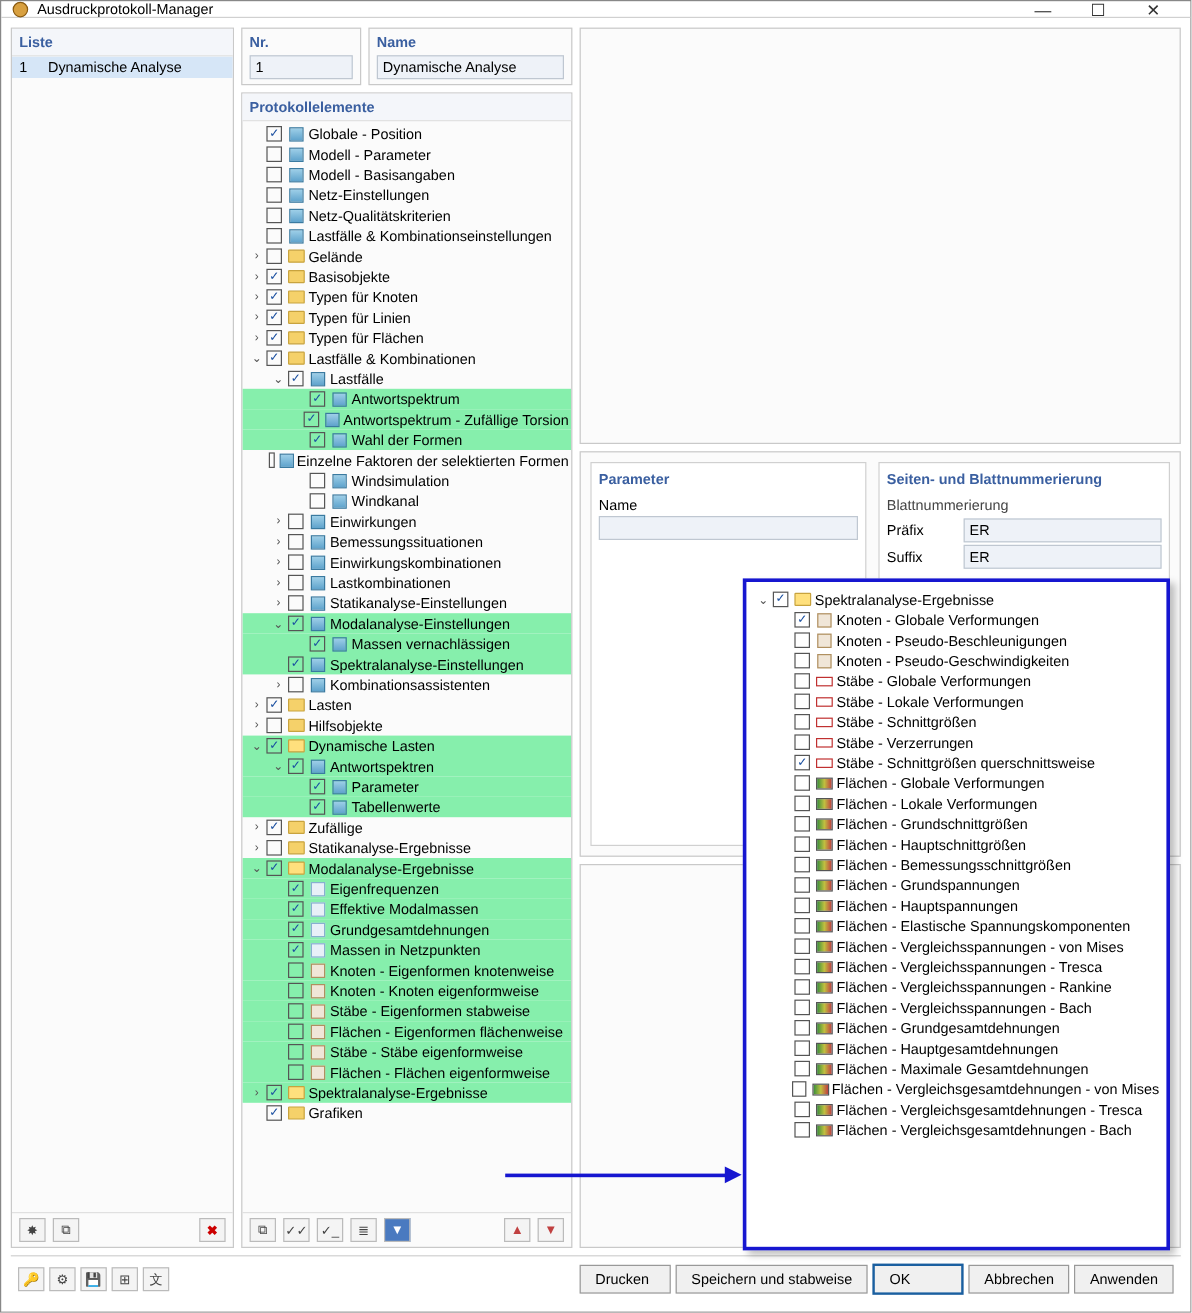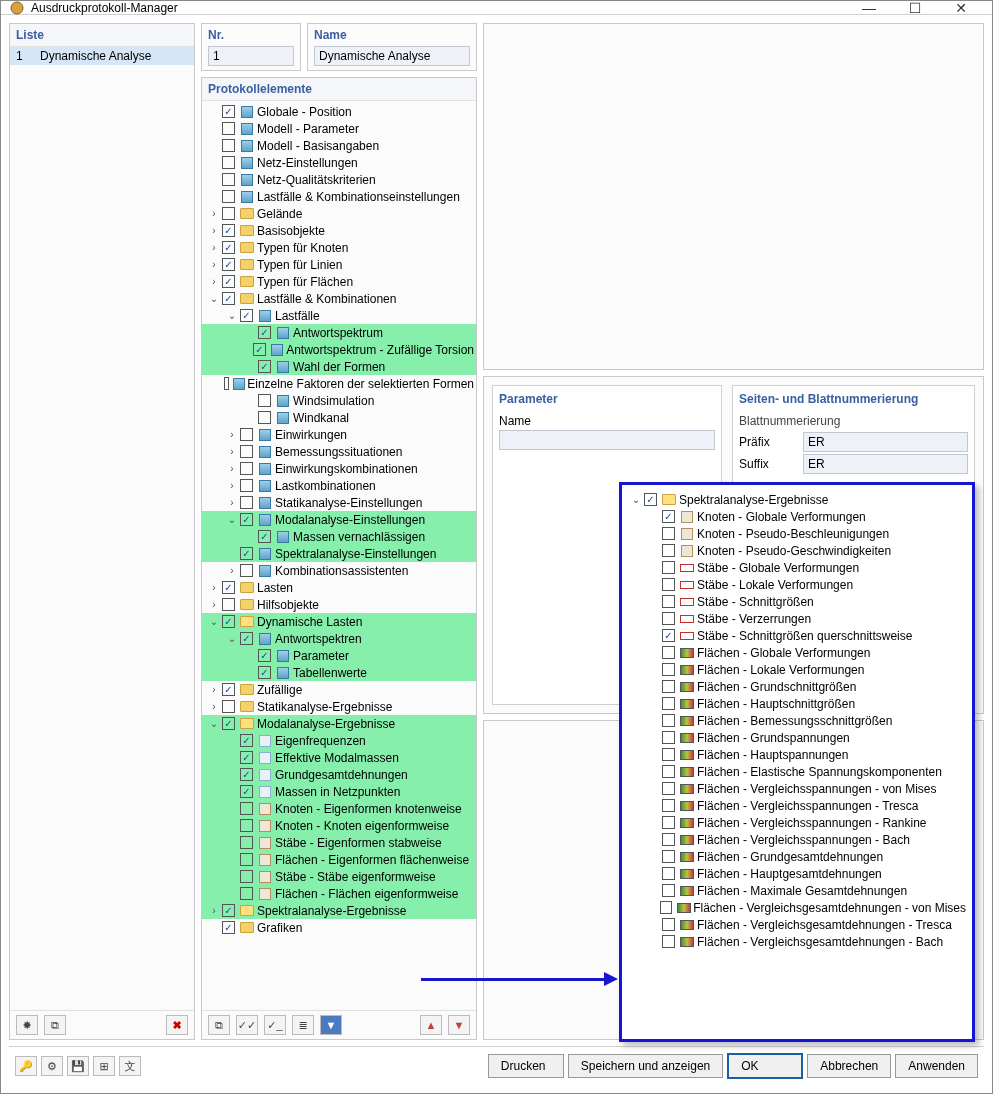--- a/index.html
+++ b/index.html
@@ -639,21 +639,21 @@
     </div>
 
     <div class="bottom-bar">
       <span class="btn-ico">🔑</span>
       <span class="btn-ico">⚙</span>
       <span class="btn-ico">💾</span>
       <span class="btn-ico">⊞</span>
       <span class="btn-ico">文</span>
       <span class="spacer"></span>
       <span class="btn">Drucken</span>
-      <span class="btn">Speichern und anzeigen</span>
+      <span class="btn">Speichern und stabweise</span>
       <span class="btn primary">OK</span>
       <span class="btn">Abbrechen</span>
       <span class="btn">Anwenden</span>
     </div>
 
     <div class="arrow-line" style="left:420px; top:963px; width:185px;"></div>
     <div class="arrow-head" style="left:603px; top:957px;"></div>
 
     <div class="overlay" style="left:618px; top:467px; width:356px; height:560px;">
       <div id="overlay-tree">

